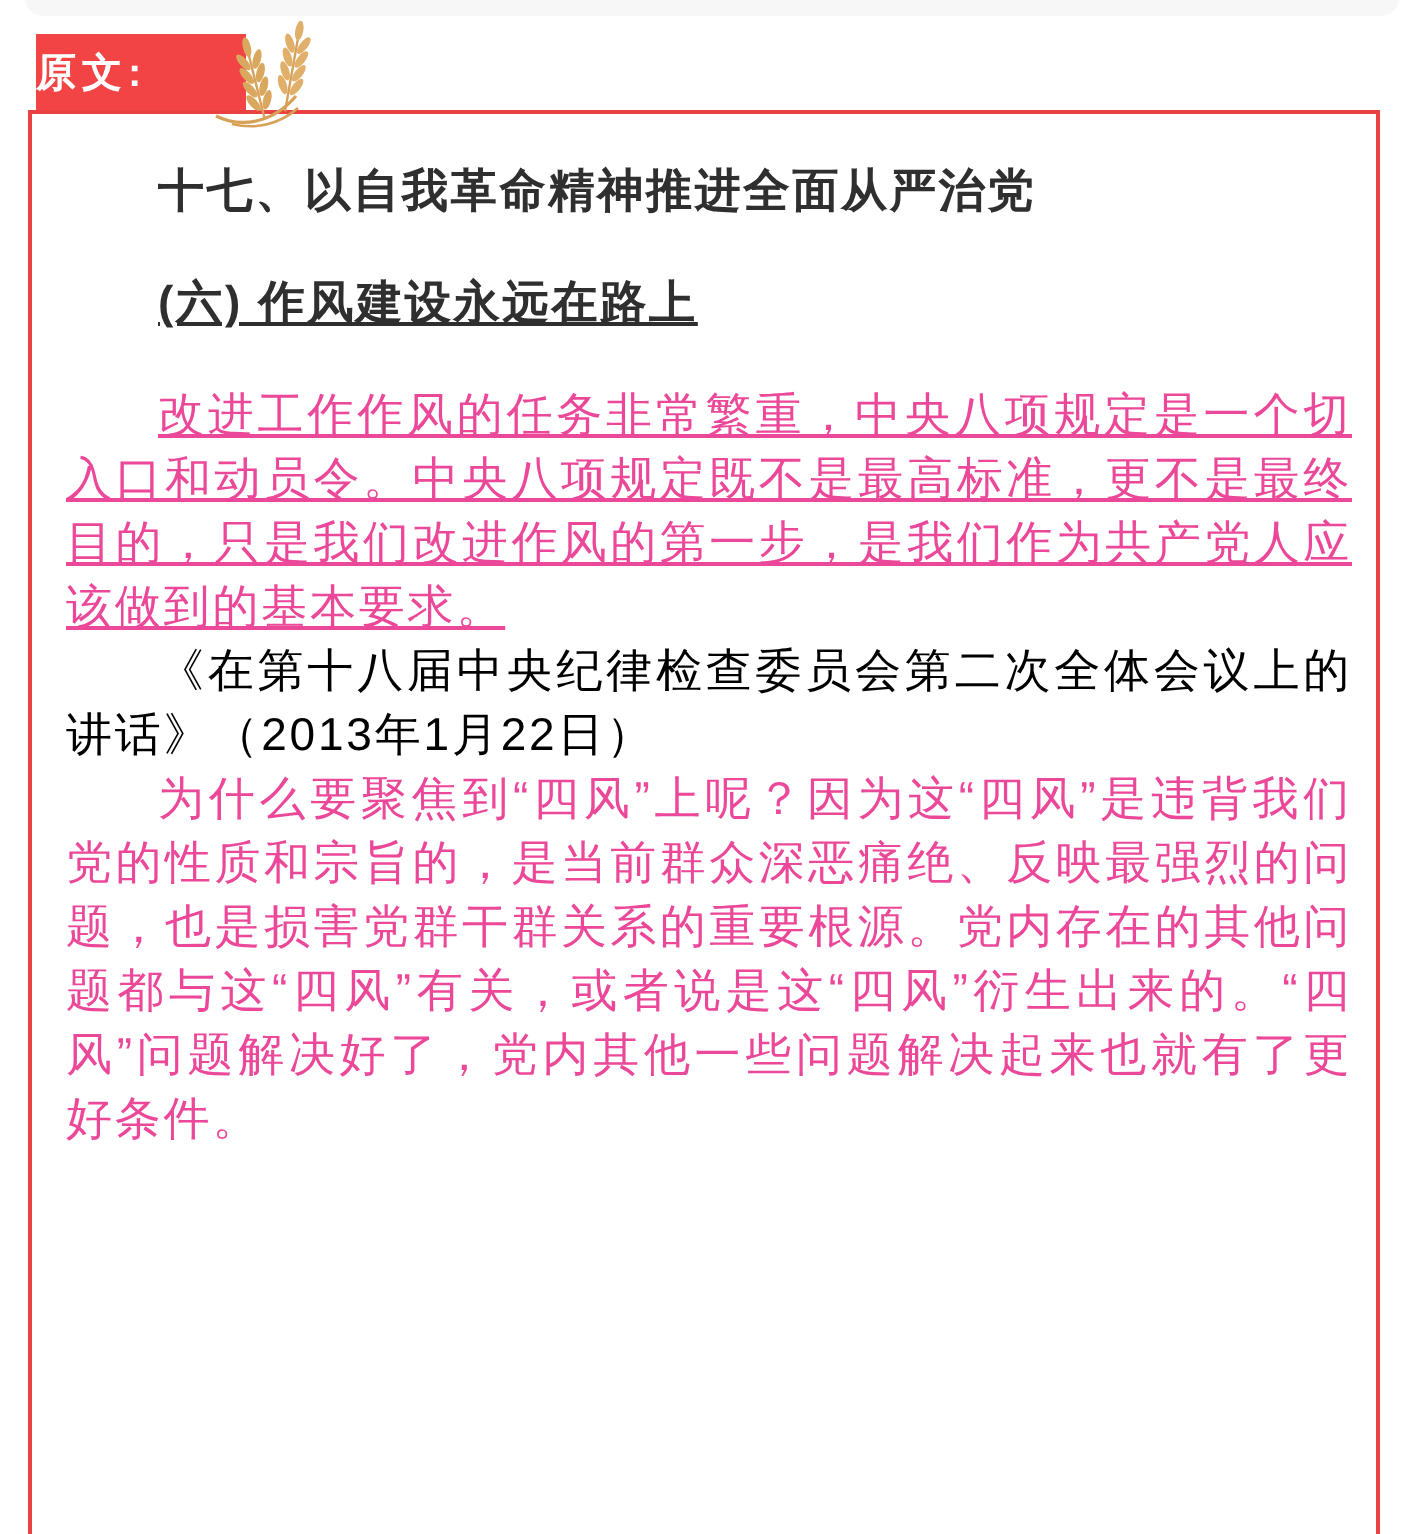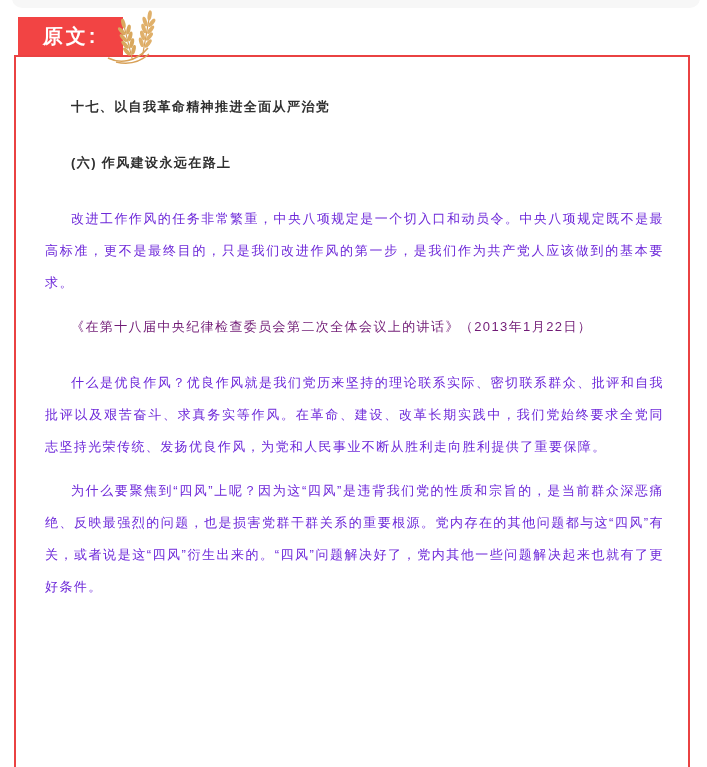--- a/index.html
+++ b/index.html
@@ -25,21 +25,21 @@
     position: absolute;
     left: 18px; top: 17px;
     width: 105px; height: 38px;
     background: #f24444;
     color: #ffffff;
     font-size: 20px;
     font-weight: bold;
     letter-spacing: 3px;
     display: flex;
     align-items: center;
-    justify-content: center;
+    justify-content: flex-start;
     z-index: 3;
   }
 
   
   .wheat {
     position: absolute;
     left: 104px; top: 10px;
     width: 64px; height: 54px;
     z-index: 4;
   }
@@ -50,34 +50,34 @@
     left: 14px; top: 55px;
     width: 676px; height: 780px;
     box-sizing: border-box;
     border: 2px solid #ea4242;
     background: #ffffff;
     padding: 22px 12px 30px 17px;
     z-index: 1;
   }
 
   .content-box h2, .content-box h3, .content-box p {
-    margin: 12px;
-    font-size: 13px;
+    margin: 0;
+    font-size: 23px;
     line-height: 32px;
     letter-spacing: 1.4px;
     text-indent: 2em;
     text-align: justify;
   }
   .content-box h2, .content-box h3 {
     font-weight: bold;
     color: #2f2f2f;
   }
-  .content-box p.body { color: #6d28d9; }
-  .content-box p.cite { color: #701a75; }
-  .gap { margin-top: 24px !important; }
+  .content-box p.body { color: #ec4899; }
+  .content-box p.cite { color: #000000; }
+  .gap { margin-top: 24px !important; text-decoration: underline; }
 </style>
 </head>
 <body>
 
 <div class="top-strip"></div>
 
 <div class="badge">
   <span>原文:</span>
 </div>
 
@@ -112,15 +112,14 @@
       </g>
     </g>
   </svg>
 </div>
 
 <div class="content-box">
   <h2>十七、以自我革命精神推进全面从严治党</h2>
   <h3 class="gap">(六) 作风建设永远在路上</h3>
   <p class="body gap">改进工作作风的任务非常繁重，中央八项规定是一个切入口和动员令。中央八项规定既不是最高标准，更不是最终目的，只是我们改进作风的第一步，是我们作为共产党人应该做到的基本要求。</p>
   <p class="cite">《在第十八届中央纪律检查委员会第二次全体会议上的讲话》（2013年1月22日）</p>
-  <p class="body gap">什么是优良作风？优良作风就是我们党历来坚持的理论联系实际、密切联系群众、批评和自我批评以及艰苦奋斗、求真务实等作风。在革命、建设、改革长期实践中，我们党始终要求全党同志坚持光荣传统、发扬优良作风，为党和人民事业不断从胜利走向胜利提供了重要保障。</p>
   <p class="body">为什么要聚焦到“四风”上呢？因为这“四风”是违背我们党的性质和宗旨的，是当前群众深恶痛绝、反映最强烈的问题，也是损害党群干群关系的重要根源。党内存在的其他问题都与这“四风”有关，或者说是这“四风”衍生出来的。“四风”问题解决好了，党内其他一些问题解决起来也就有了更好条件。</p>
 </div>
 
 </body></html>

